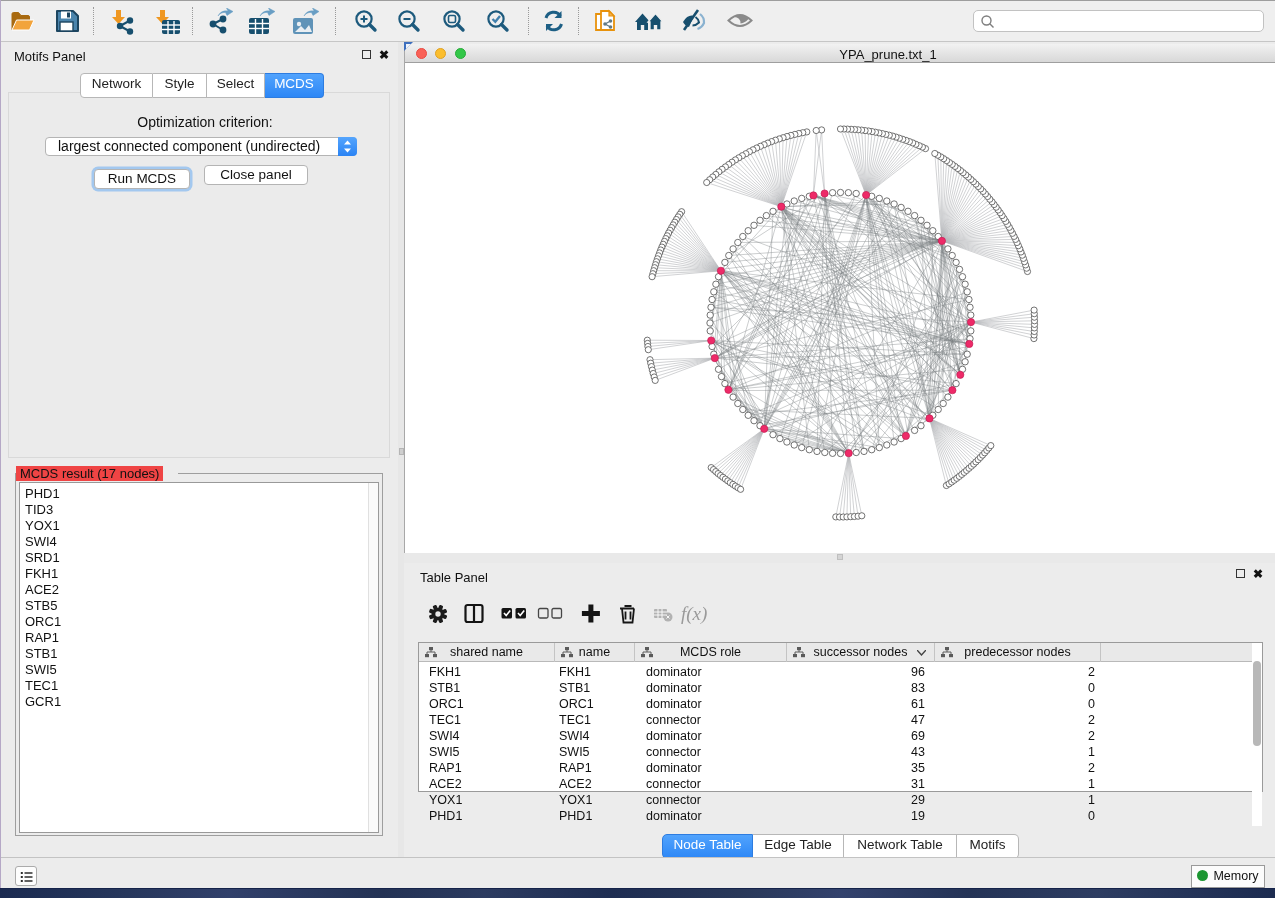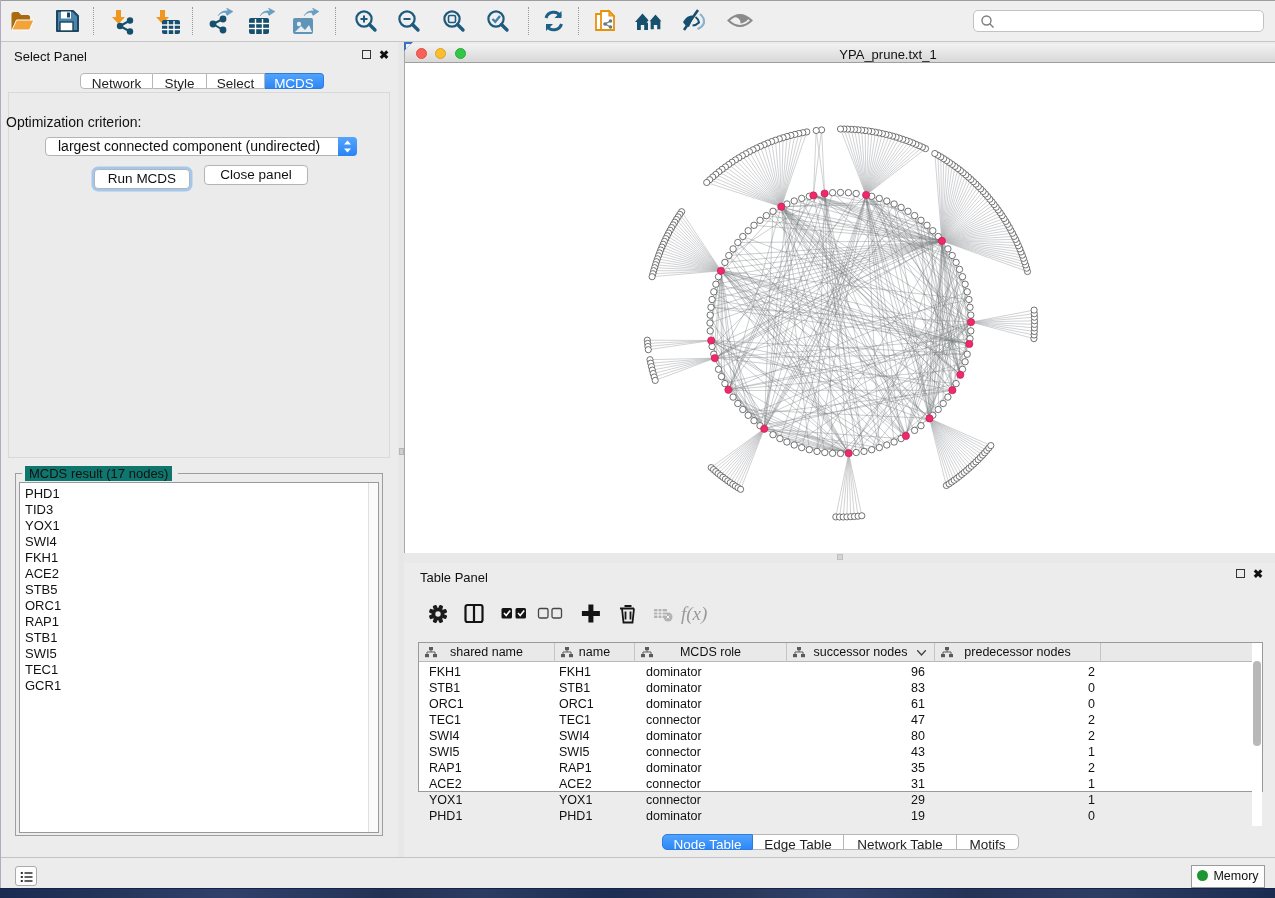--- a/index.html
+++ b/index.html
@@ -6,35 +6,35 @@
 #toolbar{left:0;top:0;width:1275px;height:42px;background:#efefef;border-top:1px solid #9d9d9d;border-bottom:1px solid #c6c6c6}
 #leftedge{left:0;top:0;width:1px;height:888px;background:#b5a8c6;z-index:50}
 .tsep{top:7px;width:1px;height:28px;border-left:1px dotted #9a9a9a}
 .ticon{top:8px}
 #search{left:973px;top:10px;width:291px;height:22px;border:1px solid #c2c2c2;border-radius:5px;background:#fff}
 #cpanel{left:0;top:42px;width:398px;height:815px;background:#ececec}
 #cphead{left:14px;top:49px;font-size:13px;color:#111}
 .winbtn{top:50px;width:9px;height:9px;border:1.5px solid #333}
 .cross{font-size:12px;font-weight:bold;color:#111;top:48px}
 #tabcontent{left:8px;top:92px;width:382px;height:366px;background:#ebebeb;border:1px solid #d9d9d9}
-.tabs{display:flex;height:16px;font-size:13.5px}
+.tabs{display:flex;height:25px;font-size:13.5px}
 .tab{background:#fff;border:1px solid #b7b7b7;border-left:none;line-height:19px;color:#222;text-align:center}
 .tab.first{border-left:1px solid #b7b7b7;border-radius:4px 0 0 4px}
 .tab.last{border-radius:0 4px 4px 0}
 .tab.sel{background:linear-gradient(#51a3fd,#2d87f6);color:#fff;border-color:#2d7ce0}
 #cptabs{left:80px;top:73px}
-#optlabel{left:6px;top:114px;width:398px;text-align:left;font-size:14px;color:#111}
+#optlabel{left:6px;top:114px;width:398px;text-align:center;font-size:14px;color:#111}
 #combo{left:45px;top:137px;width:312px;height:19px;background:#fff;border:1px solid #b4b4b4;border-radius:4px;font-size:14px;color:#111;text-align:left;padding-left:12px;line-height:17px}
 #combobtn{left:338px;top:137px;width:19px;height:19px;background:linear-gradient(#55a5fd,#2a83f4);border-radius:0 4px 4px 0;color:#fff}
 .btn{height:20px;background:#fff;border:1px solid #b4b4b4;border-radius:4px;font-size:13.5px;color:#111;text-align:center;line-height:18px}
 #runbtn{left:94px;top:169px;width:96px;box-shadow:0 0 0 2.5px #a3c8ef}
 #closebtn{left:204px;top:165px;width:104px}
 #mcdsgroup{left:15px;top:473px;width:368px;height:363px;border:1px solid #9e9e9e;border-top:none}
 #mcdstitleline{left:15px;top:473px;width:368px;height:1px}
-#mcdstitle{left:25px;top:466px;font-size:13px;color:#111;background:#0f766e;padding:0 4px}
+#mcdstitle{left:16px;top:466px;font-size:13px;color:#111;background:#ef4444;padding:0 4px}
 #mcdslist{left:19px;top:482px;width:360px;height:351px;background:#fff;border:1px solid #999;font-size:13px;color:#111;padding:3px 0 0 5px;line-height:16px}
 #mcdsscroll{left:368px;top:483px;width:10px;height:349px;background:#fafafa;border-left:1px solid #e0e0e0}
 #vdivider{left:398px;top:42px;width:6px;height:815px;background:#e7e7e7}
 #vhandle{left:399px;top:448px;width:5px;height:7px;background:#cfcfcf;border:1px solid #b5b5b5}
 #netwin{left:404px;top:44px;width:871px;height:509px;background:#fff;border-left:1px solid #a8a8a8}
 #nettitle{left:0;top:0;width:870px;height:19px;background:linear-gradient(#f2f2f2,#d8d8d8);border-bottom:1px solid #9f9f9f}
 .light{top:4px;width:11px;height:11px;border-radius:50%}
 #titletext{left:0;top:3px;width:966px;text-align:center;font-size:13px;color:#111}
 #hsplit{left:404px;top:553px;width:871px;height:10px;background:#e9e9e9}
 #hhandle{left:837px;top:554px;width:6px;height:6px;background:#d4d4d4;border:1px solid #bfbfbf}
@@ -189,21 +189,21 @@
 </svg>
 <div class="abs" id="search">
       <svg width="16" height="16" style="position:absolute;left:6px;top:3px">
         <circle cx="6.5" cy="6.5" r="4.5" fill="none" stroke="#7e7e7e" stroke-width="1.4"></circle>
         <line x1="9.8" y1="9.8" x2="13.5" y2="13.5" stroke="#7e7e7e" stroke-width="1.4"></line>
       </svg>
     </div>
 
 
 <div id="cpanel" class="abs"></div>
-<div id="cphead" class="abs">Select Panel</div>
+<div id="cphead" class="abs">Motifs Panel</div>
 <div class="abs winbtn" style="left:362px"></div>
 <div class="abs cross" style="left:379px">✖</div>
 <div id="tabcontent" class="abs"></div>
 <div id="cptabs" class="abs tabs">
   <div class="tab first" style="width:73px">Network</div>
       <div class="tab" style="width:54px">Style</div>
       <div class="tab" style="width:58px">Select</div>
       <div class="tab sel last" style="width:59px">MCDS</div>
 </div>
 <div id="optlabel" class="abs">Optimization criterion:</div>
@@ -218,20 +218,21 @@
 <svg class="abs" id="mcdstitleline" width="368" height="2">
       <line x1="0" y1="0.5" x2="7" y2="0.5" stroke="#9e9e9e"></line>
       <line x1="163" y1="0.5" x2="368" y2="0.5" stroke="#9e9e9e"></line>
     </svg>
 <div id="mcdstitle" class="abs">MCDS result (17 nodes)</div>
 <div id="mcdslist" class="abs">
 <div>PHD1</div>
 <div>TID3</div>
 <div>YOX1</div>
 <div>SWI4</div>
+<div>SRD1</div>
 <div>FKH1</div>
 <div>ACE2</div>
 <div>STB5</div>
 <div>ORC1</div>
 <div>RAP1</div>
 <div>STB1</div>
 <div>SWI5</div>
 <div>TEC1</div>
 <div>GCR1</div>
 </div>
@@ -1131,21 +1132,21 @@
 <span style="left:10px">TEC1</span>
           <span style="left:140px">TEC1</span>
           <span style="left:227px">connector</span>
           <span class="num" style="left:380px;width:126px">47</span>
           <span class="num" style="left:530px;width:146px">2</span>
         </div>
 <div class="trow" style="top:85px">
 <span style="left:10px">SWI4</span>
           <span style="left:140px">SWI4</span>
           <span style="left:227px">dominator</span>
-          <span class="num" style="left:380px;width:126px">80</span>
+          <span class="num" style="left:380px;width:126px">69</span>
           <span class="num" style="left:530px;width:146px">2</span>
         </div>
 <div class="trow" style="top:101px">
 <span style="left:10px">SWI5</span>
           <span style="left:140px">SWI5</span>
           <span style="left:227px">connector</span>
           <span class="num" style="left:380px;width:126px">43</span>
           <span class="num" style="left:530px;width:146px">1</span>
         </div>
 <div class="trow" style="top:117px">

